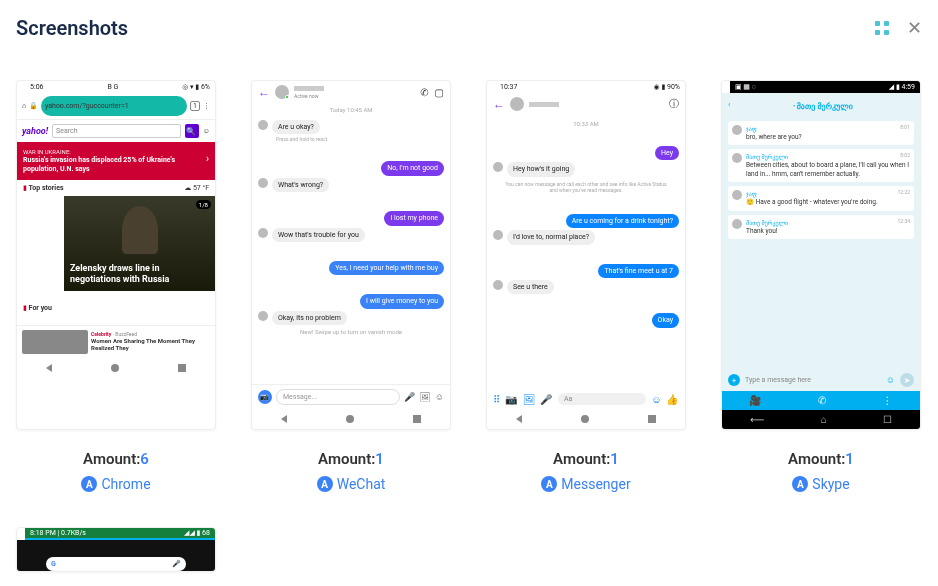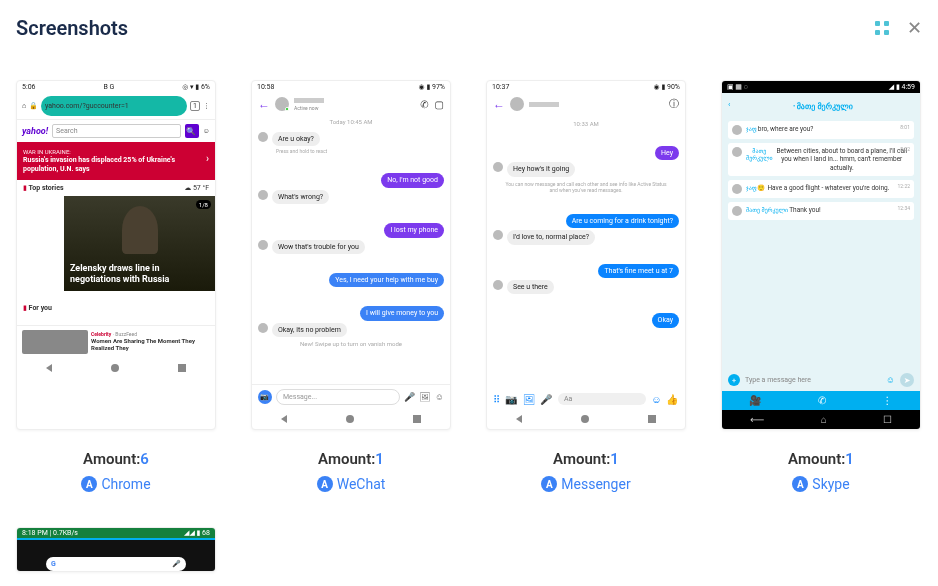--- a/index.html
+++ b/index.html
@@ -93,21 +93,21 @@
     border-radius: 50%;
     background: #3b82f6;
     color: #fff;
     display: inline-flex;
     align-items: center;
     justify-content: center;
     font-size: 10px;
     font-weight: bold;
   }
   
-  .statusbar { display:flex;justify-content:space-between;align-items:center;padding:2px 5px;font-size:7px;color:#222;height:12px;}
+  .statusbar { display:flex;justify-content:space-between;align-items:center;padding:2px 5px;font-size:7px;color:#222;height:12px;margin-left:8px;}
   .statusbar.dark{background:#000;color:#fff;}
   .navbtns{display:flex;justify-content:space-around;align-items:center;padding:6px 0;color:#888;}
   .tri{width:0;height:0;border-top:4px solid transparent;border-bottom:4px solid transparent;border-right:6px solid #888;}
   .circ{width:8px;height:8px;border-radius:50%;background:#888;}
   .sq{width:8px;height:8px;background:#888;}
 
   
   .chrome-url { display:flex;align-items:center;gap:3px;padding:3px 5px;border-bottom:1px solid #eee;font-size:7px;}
   .url-pill{flex:1;background:#14b8a6;border-radius:10px;padding:6px 4px;white-space:nowrap;overflow:hidden;text-overflow:ellipsis;}
   .yahoo-bar{display:flex;align-items:center;gap:4px;padding:4px 5px;}
@@ -156,21 +156,21 @@
   .sys-msg{font-size:5px;color:#aaa;text-align:center;padding:2px 8px;line-height:1.2;}
 
   
   .sk-status{background:#000;color:#fff;}
   .sk-top{background:#e6f4f7;color:#00aff0;display:flex;align-items:center;justify-content:space-between;padding:4px 6px;font-size:8px;}
   .sk-body{flex:1;background:#e6f4f7;padding:2px 4px;}
   .sk-card{background:#fff;border-radius:3px;padding:4px;margin:4px 2px;font-size:7px;position:relative;display:flex;gap:4px;align-items:flex-start;}
   .sk-card .time{position:absolute;top:3px;right:4px;font-size:5px;color:#aaa;}
   .sk-card .who{font-size:6px;color:#00aff0;}
   .sk-card .txt{font-size:6.5px;color:#333;line-height:1.3;}
-  .sk-card .meta{flex:1;display:flex;flex-direction:row;gap:1px;text-align:center;}
+  .sk-card .meta{flex:1;display:flex;flex-direction:column;gap:1px;}
   .sk-input{display:flex;align-items:center;gap:5px;padding:4px 6px;background:#e6f4f7;}
   .sk-input .plus{width:12px;height:12px;border-radius:50%;background:#00aff0;color:#fff;display:flex;align-items:center;justify-content:center;font-size:8px;}
   .sk-input .field{flex:1;font-size:7px;color:#888;}
   .sk-input .emoji{color:#00aff0;font-size:9px;}
   .sk-input .send{width:14px;height:14px;border-radius:50%;background:#bcdde6;color:#fff;display:flex;align-items:center;justify-content:center;font-size:8px;}
   .sk-bottom{background:#00aff0;display:flex;justify-content:space-around;align-items:center;padding:4px 0;color:#fff;font-size:10px;}
   .sk-nav{background:#000;display:flex;justify-content:space-around;align-items:center;padding:4px 0;color:#ccc;font-size:10px;}
 
   
   .partial{height:45px;}
@@ -252,24 +252,20 @@
         <span>Amount</span>:<span class="amount-val">6</span>
       </div>
       <div class="caption-sub">
         <span class="circle-icon">A</span>
         <span>Chrome</span>
       </div>
     </div>
 
     <div class="card">
       <div class="thumb">
-        <div class="statusbar">
-          <span>10:58</span>
-          <span>◉ ▮ 97%</span>
-        </div>
         <div class="chat-head">
           <span class="back-arrow">←</span>
           <div class="avatar">
               <div class="dot"></div>
             </div>
           <div>
             <div class="chat-name" style="width:30px;height:5px;background:#ccc;margin-bottom:2px;"></div>
             <div class="active-now">Active now</div>
           </div>
           <div class="chat-icons">

